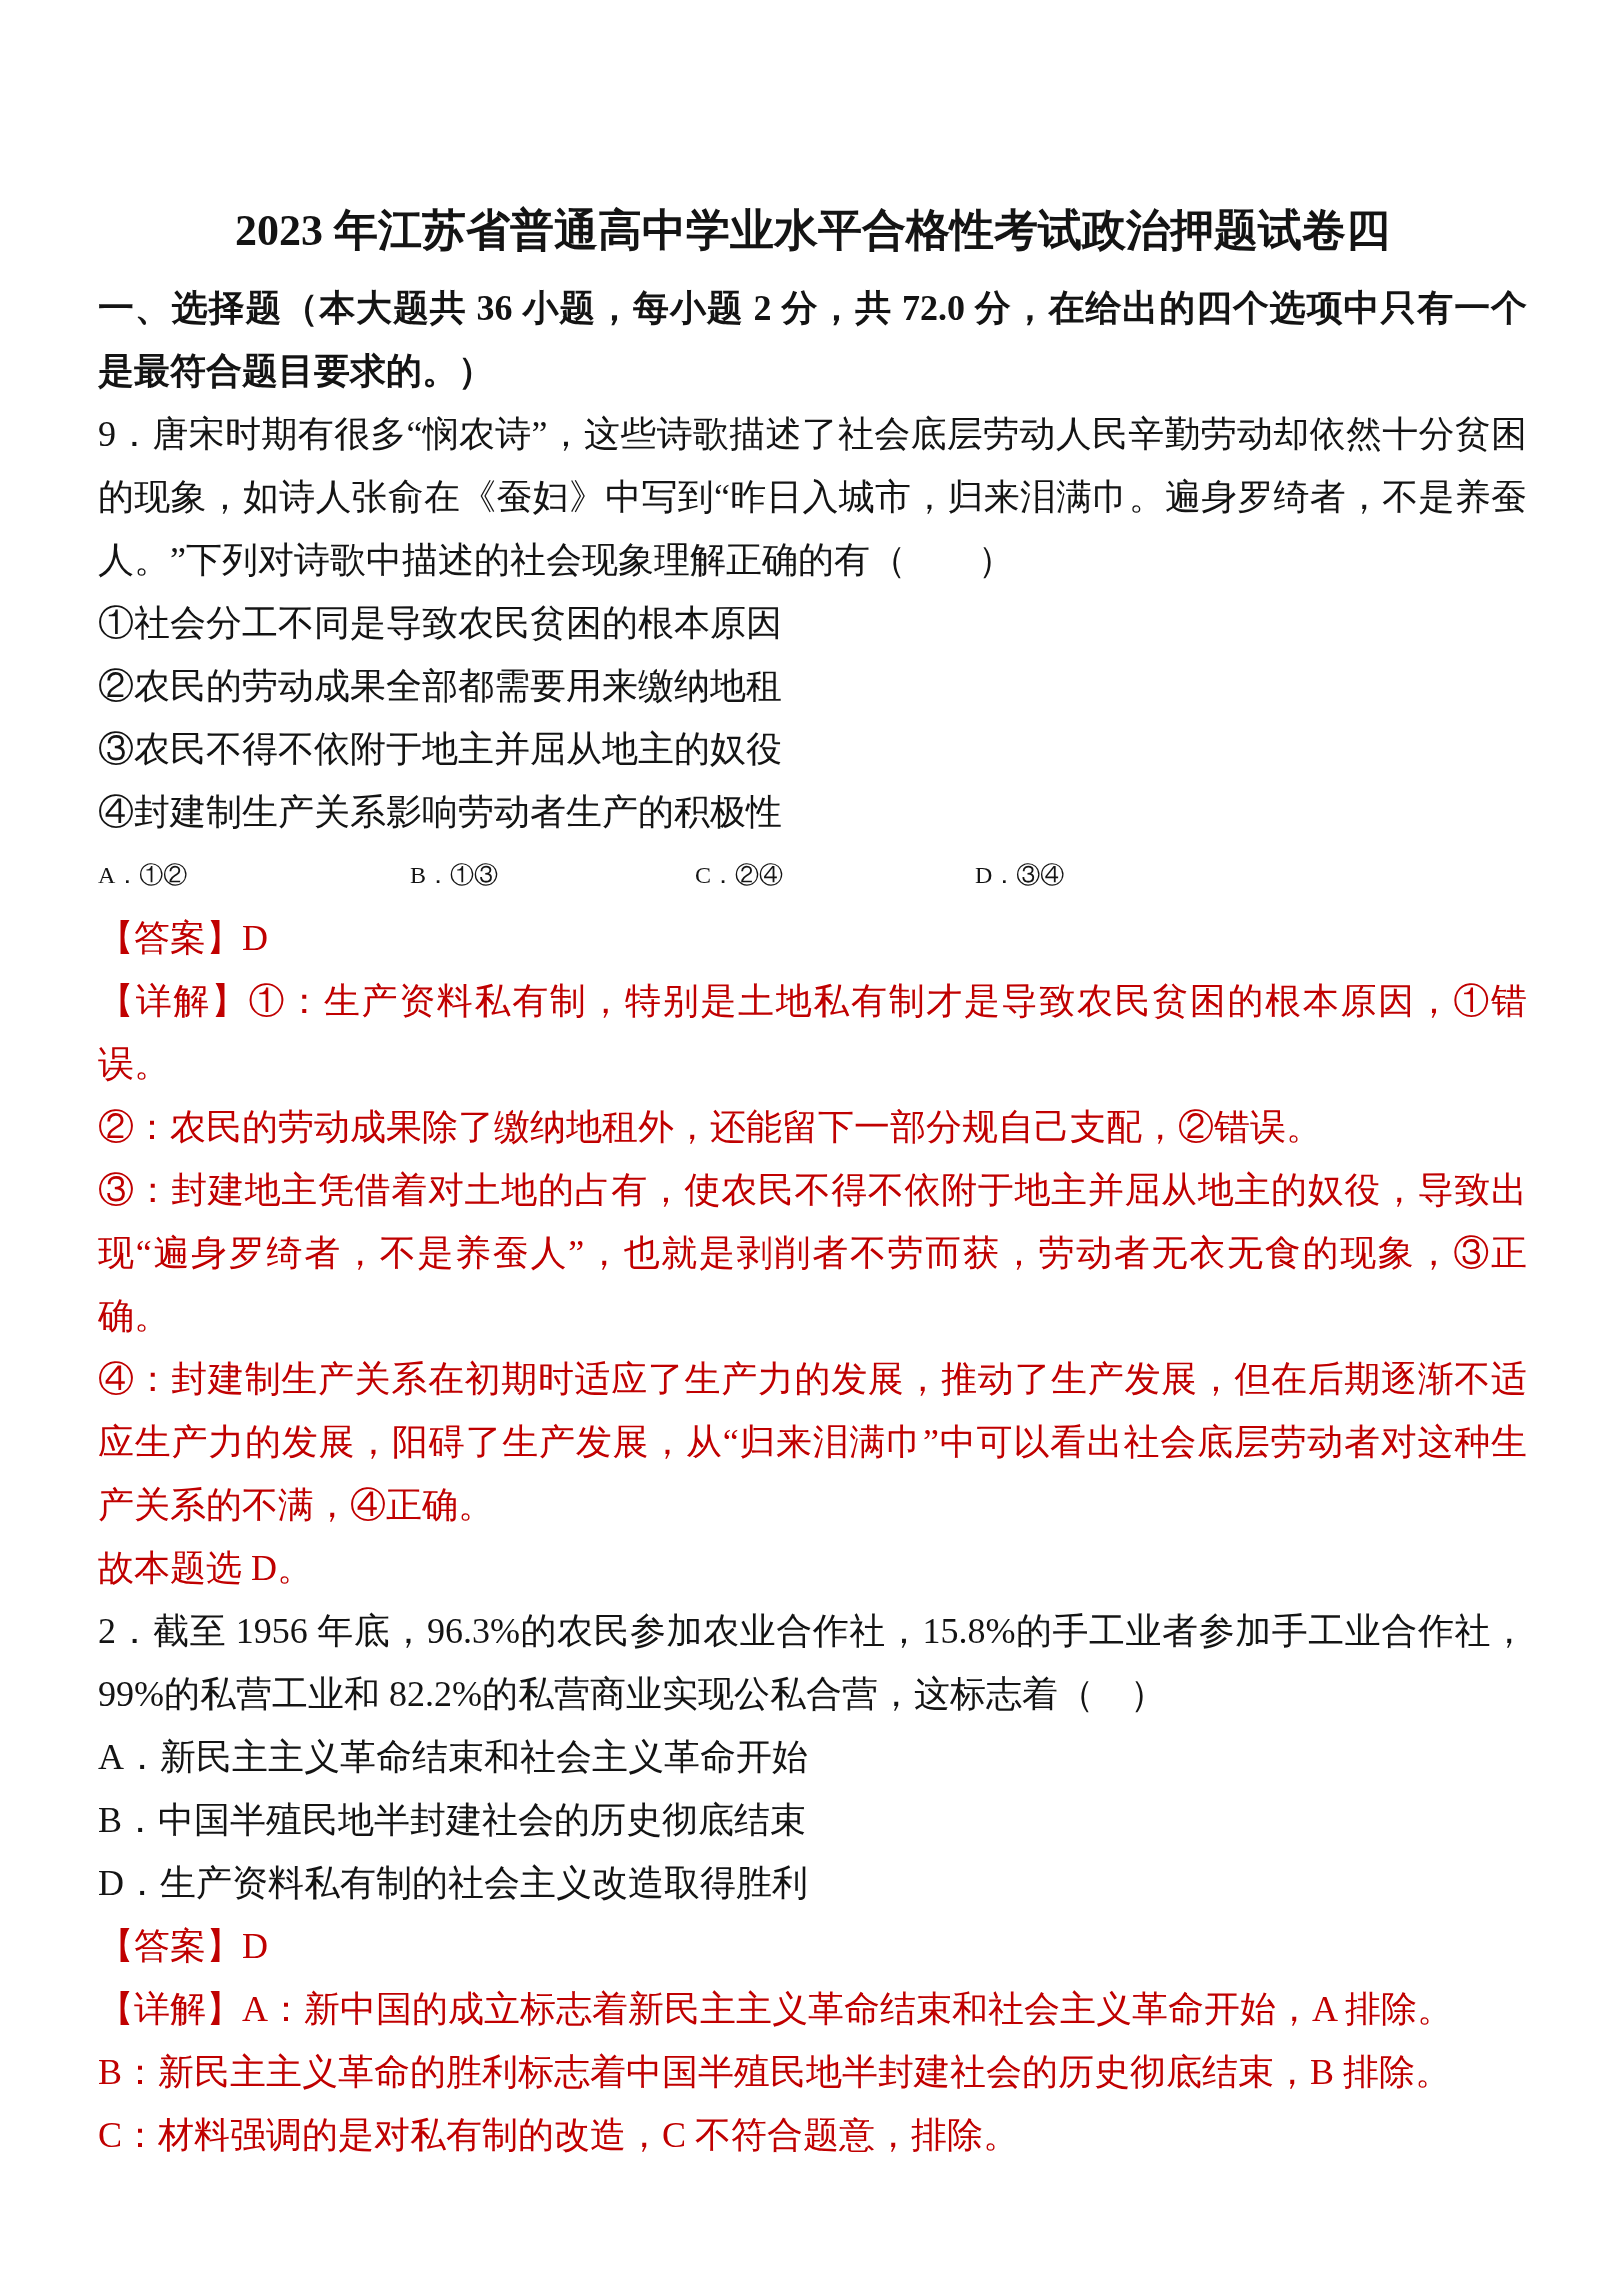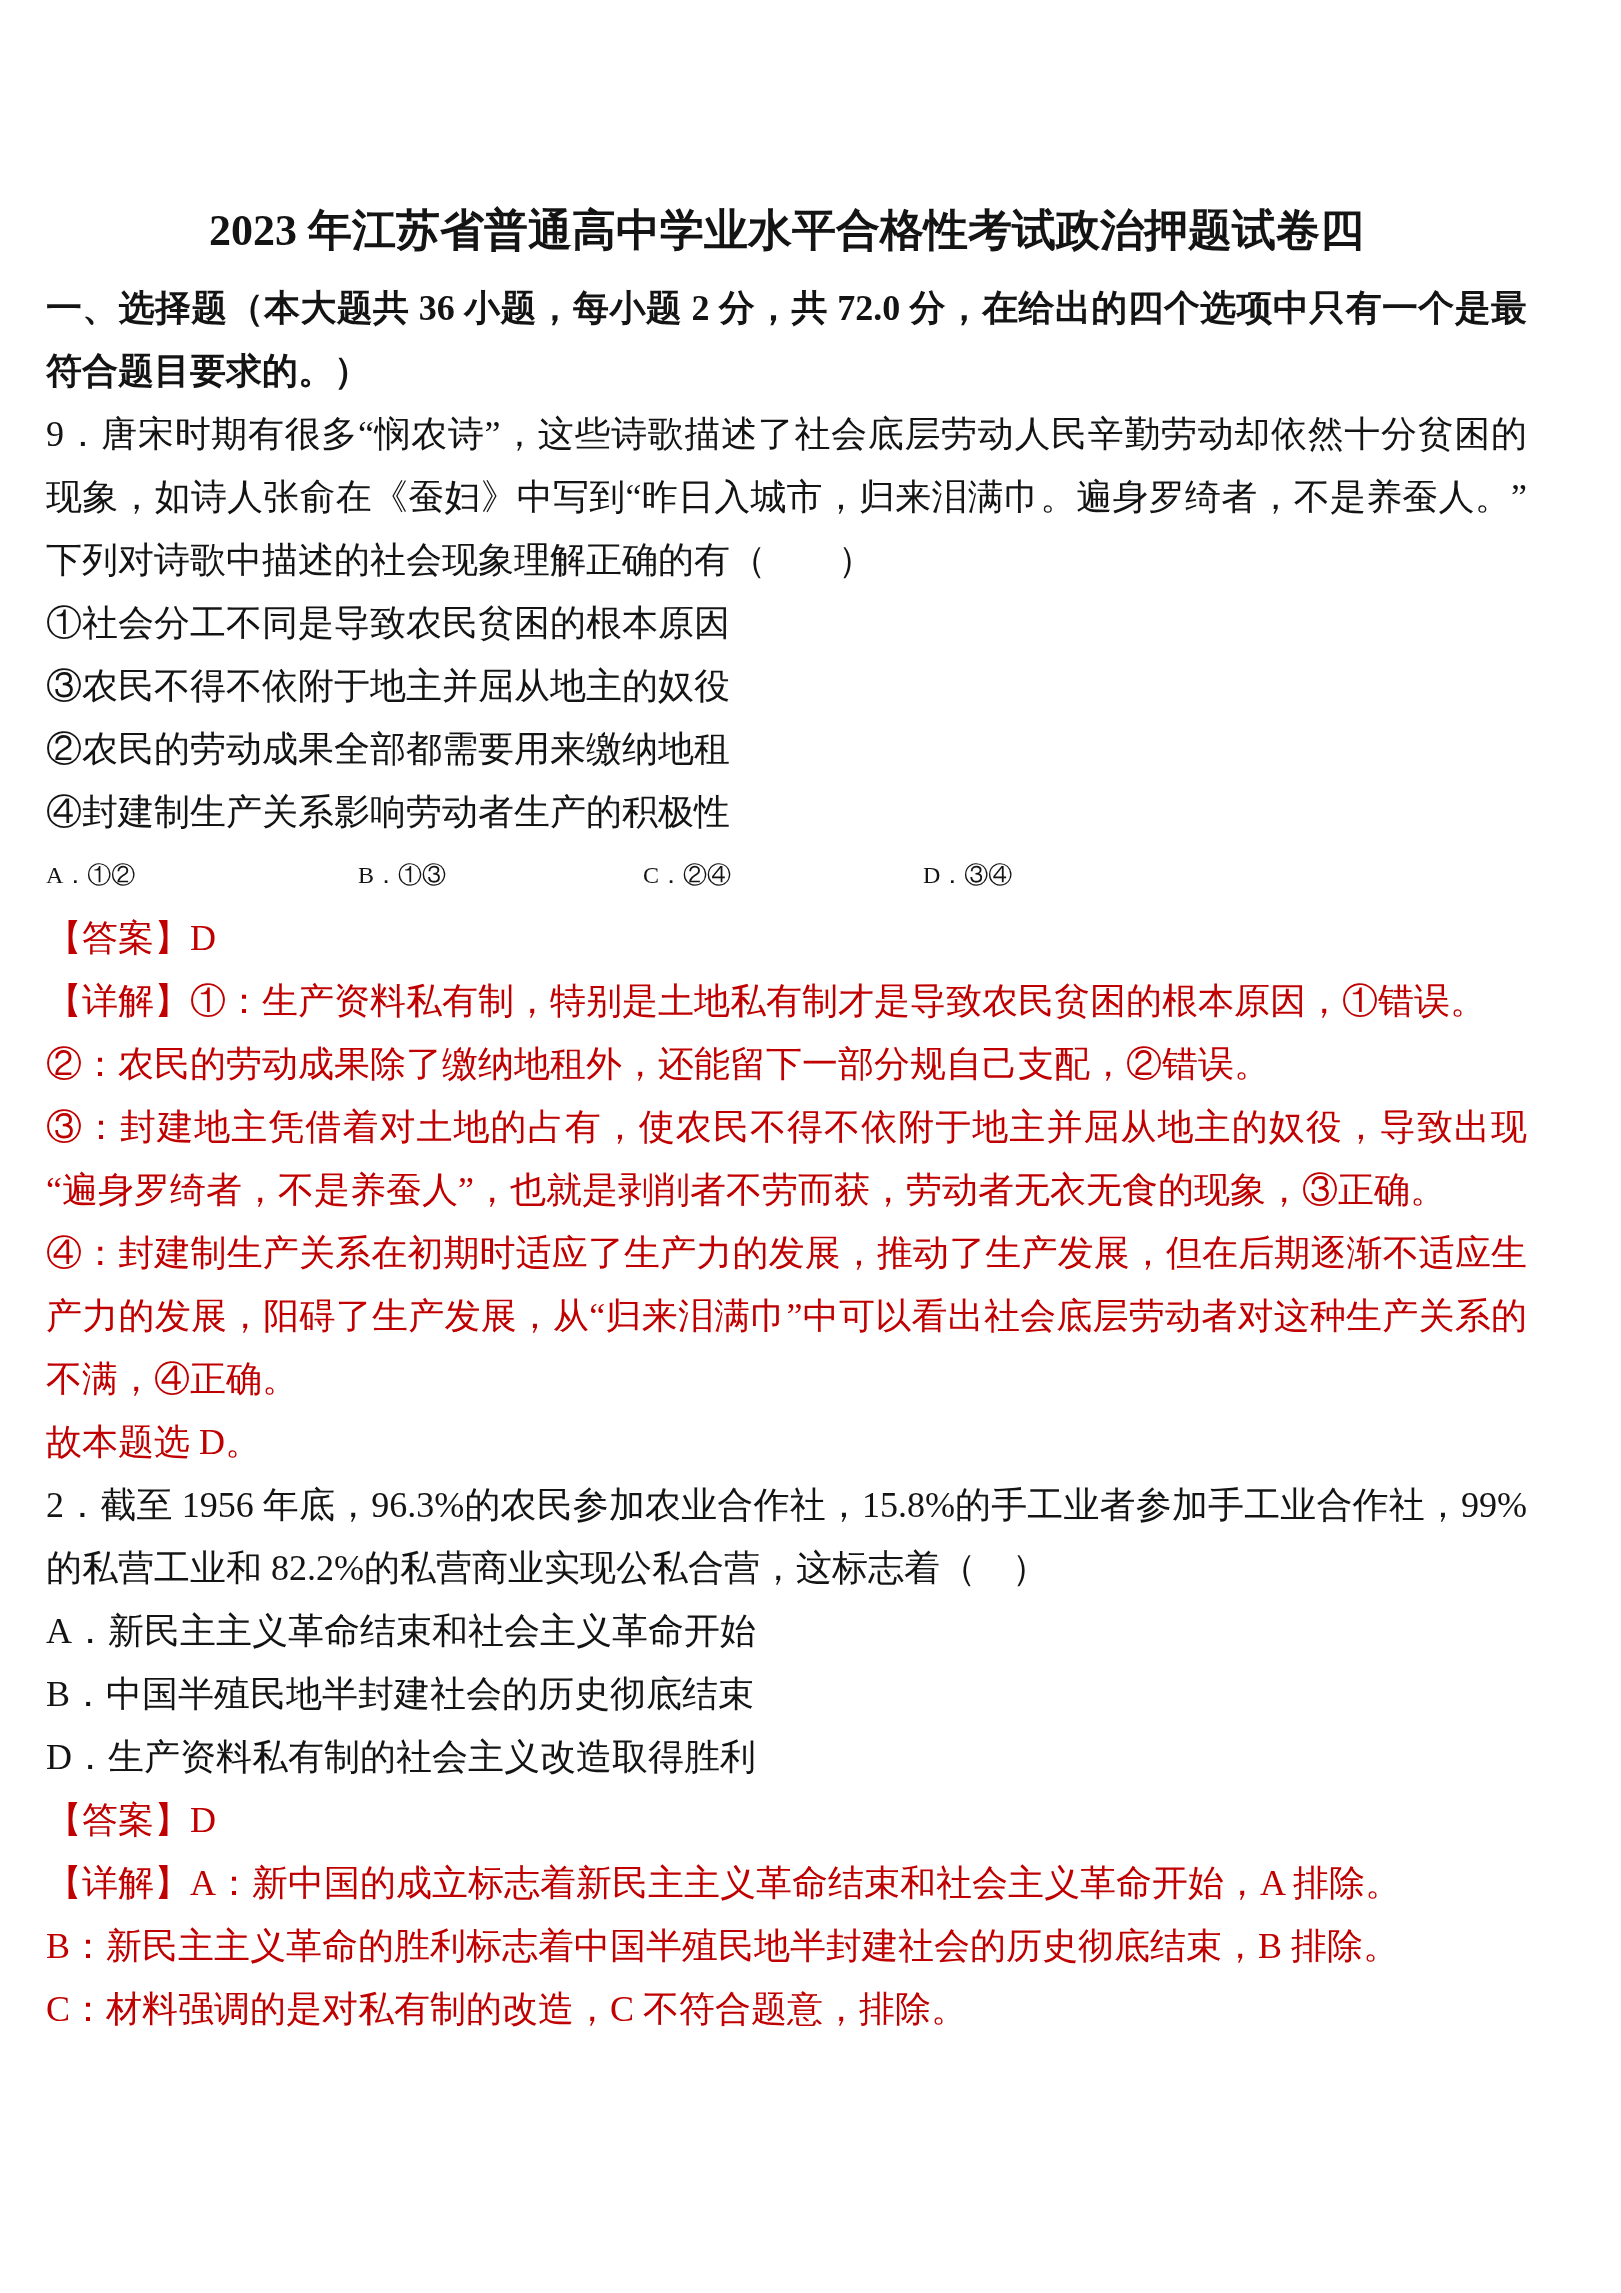--- a/index.html
+++ b/index.html
@@ -4,21 +4,21 @@
 <style>
   html,body{margin:0;padding:0;background:#ffffff;}
   .page{
     width:1621px;height:2294px;
     background:#ffffff;
     font-family:"Liberation Serif","DejaVu Serif",serif;
     color:#141414;
     overflow:hidden;
     box-sizing:border-box;
   }
-  .content{padding:0 94px 0 46px;box-sizing:border-box;}
+  .content{padding:0 94px 0 98px;box-sizing:border-box;}
   .title{
     margin:202px 0 17.6px 0;
     text-align:center;
     font-size:44px;
     line-height:57px;
     font-weight:bold;
     letter-spacing:0px;
     white-space:nowrap;
   }
   p.line{
@@ -42,22 +42,22 @@
 <div class="page">
   <div class="content">
 
     <h1 class="title">2023 年江苏省普通高中学业水平合格性考试政治押题试卷四</h1>
 
     <p class="line bold">一、选择题（本大题共 36 小题，每小题 2 分，共 72.0 分，在给出的四个选项中只有一个是最符合题目要求的。）</p>
 
     <p class="line">9．唐宋时期有很多“悯农诗”，这些诗歌描述了社会底层劳动人民辛勤劳动却依然十分贫困的现象，如诗人张俞在《蚕妇》中写到“昨日入城市，归来泪满巾。遍身罗绮者，不是养蚕人。”下列对诗歌中描述的社会现象理解正确的有（　　）</p>
 
     <p class="line">①社会分工不同是导致农民贫困的根本原因</p>
+    <p class="line">②农民的劳动成果全部都需要用来缴纳地租</p>
     <p class="line">③农民不得不依附于地主并屈从地主的奴役</p>
-    <p class="line">②农民的劳动成果全部都需要用来缴纳地租</p>
     <p class="line">④封建制生产关系影响劳动者生产的积极性</p>
 
     <div class="opt-row">
       <span class="opt-a">A．①②</span>
       <span class="opt-b">B．①③</span>
       <span class="opt-c">C．②④</span>
       <span class="opt-d">D．③④</span>
     </div>
 
     <p class="line red"><span class="label">【答案】</span><span>D</span></p>

